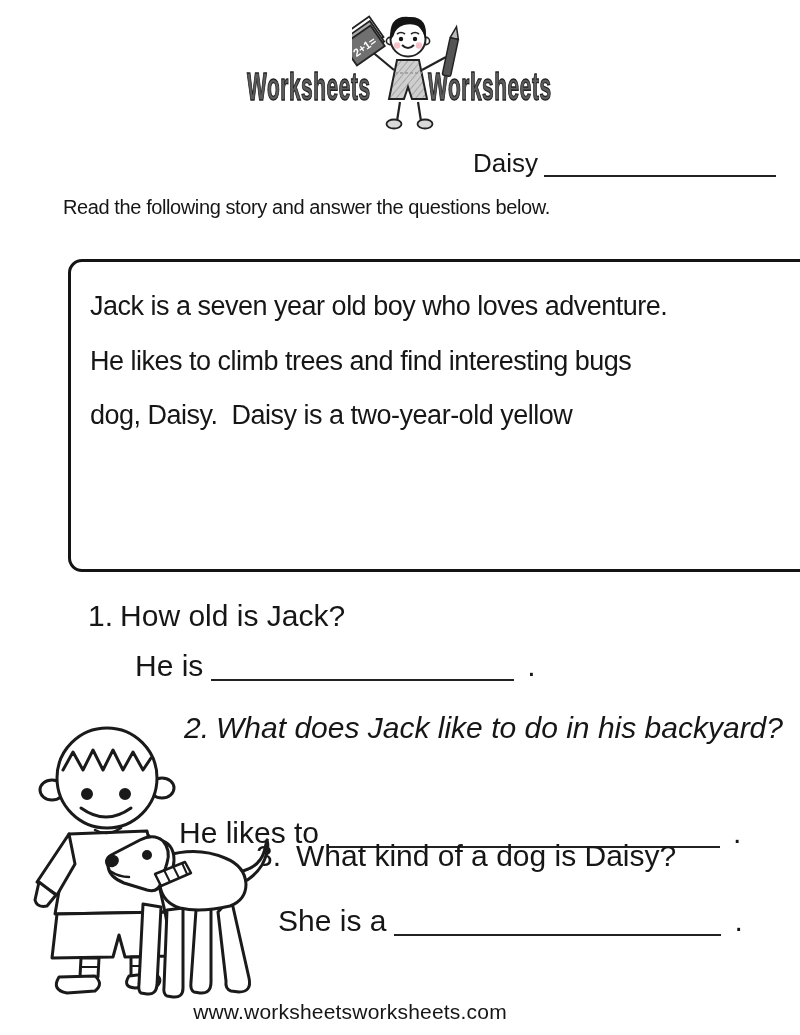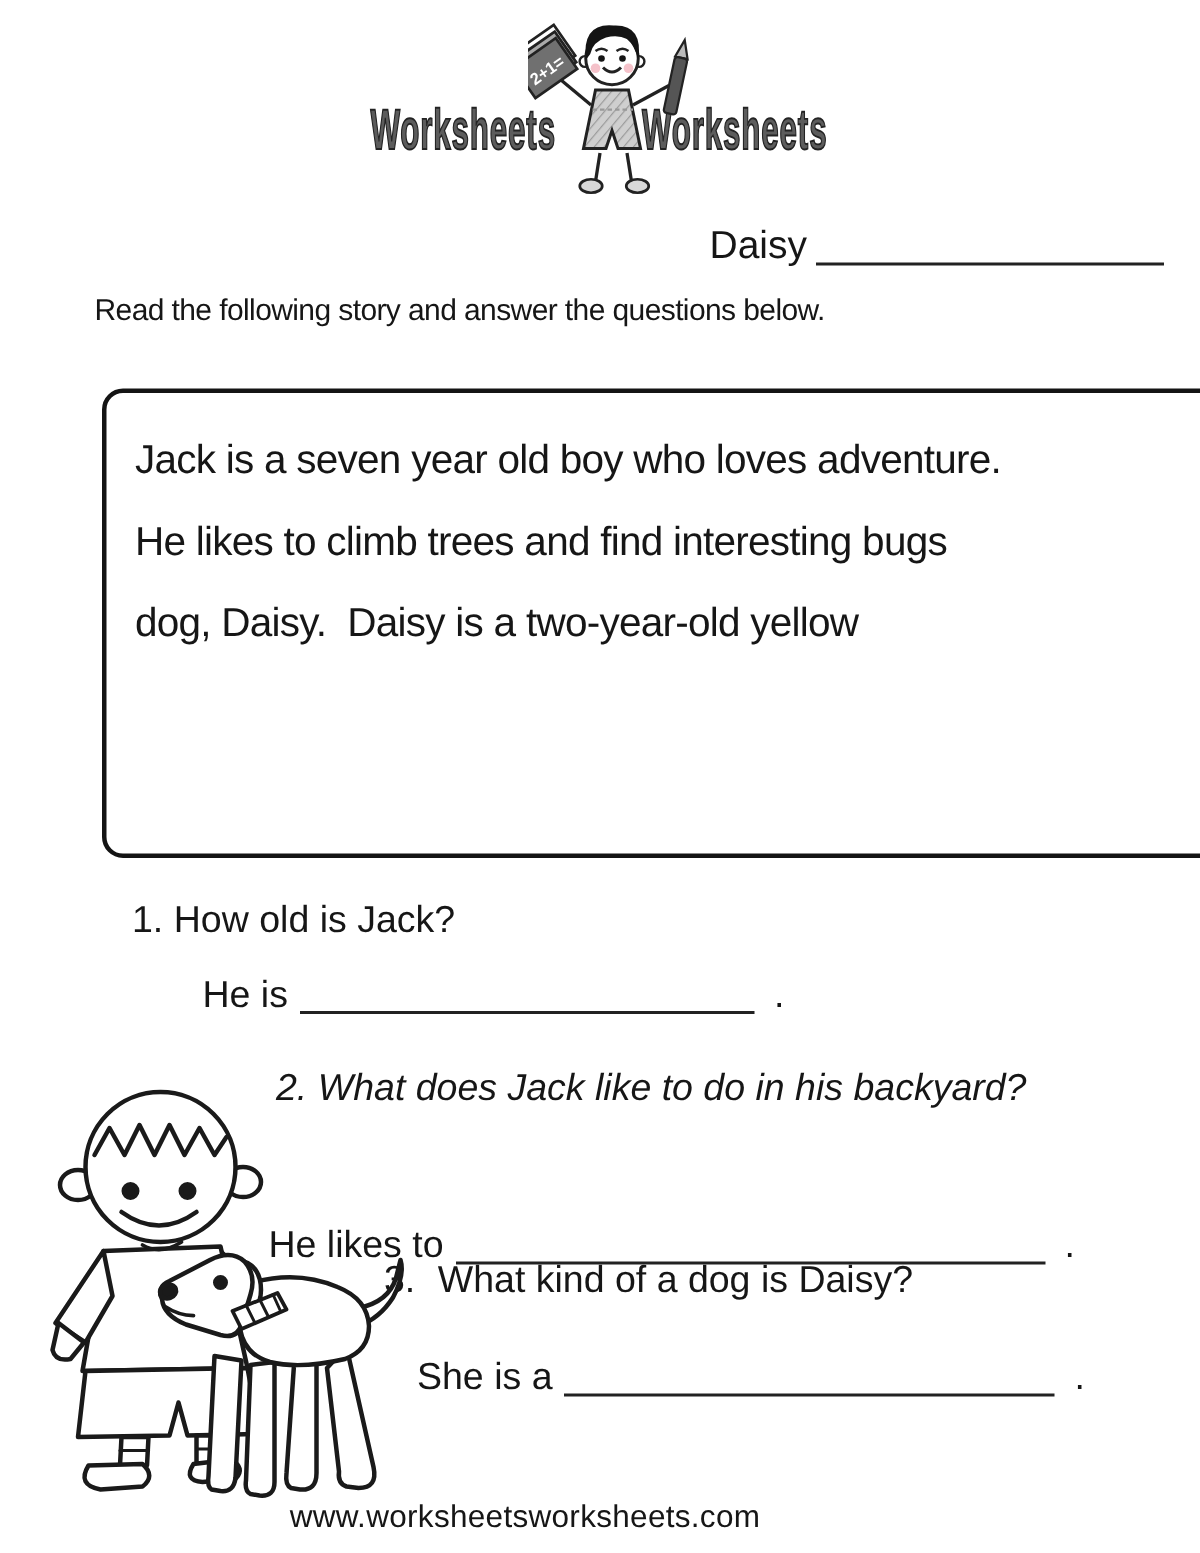--- a/index.html
+++ b/index.html
@@ -37,21 +37,21 @@
     left:68px; top:259px; width:765px; height:313px;
     border:3px solid #141414; border-radius:14px;
     padding:17px 22px 0 19px;
   }
   .story-line {
     font-size:27px; line-height:54.5px; letter-spacing:-0.5px;
     white-space:pre;
   }
 
   
-  .q-label, .q-answer { font-size:25px; white-space:nowrap; }
+  .q-label, .q-answer { font-size:30px; white-space:nowrap; }
   .q-num { margin-right:7px; }
   .q-num.wide { margin-right:15px; }
   .q-answer .blank { margin-left:8px; }
   .q-suffix { margin-left:13px; }
   #q1-label  { left:88px;  top:599px; }
   #q1-answer { left:135px; top:649px; }
   #q1-answer .blank { width:303px; }
   #q2-label  { left:184px; top:711px;font-style:italic; }
   #q2-answer { left:179px; top:816px; }
   #q2-answer .blank { width:393px; }

